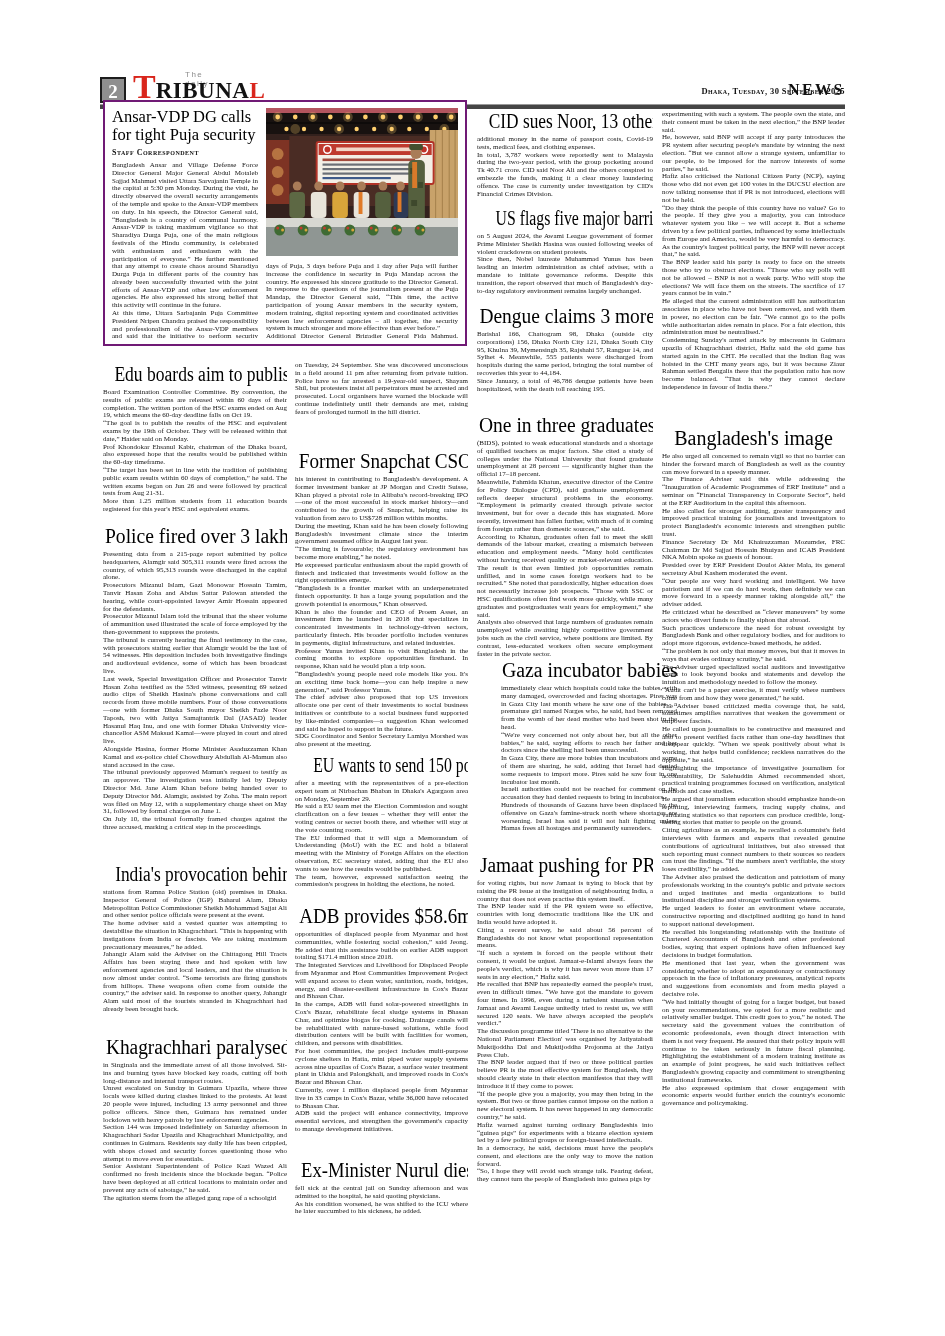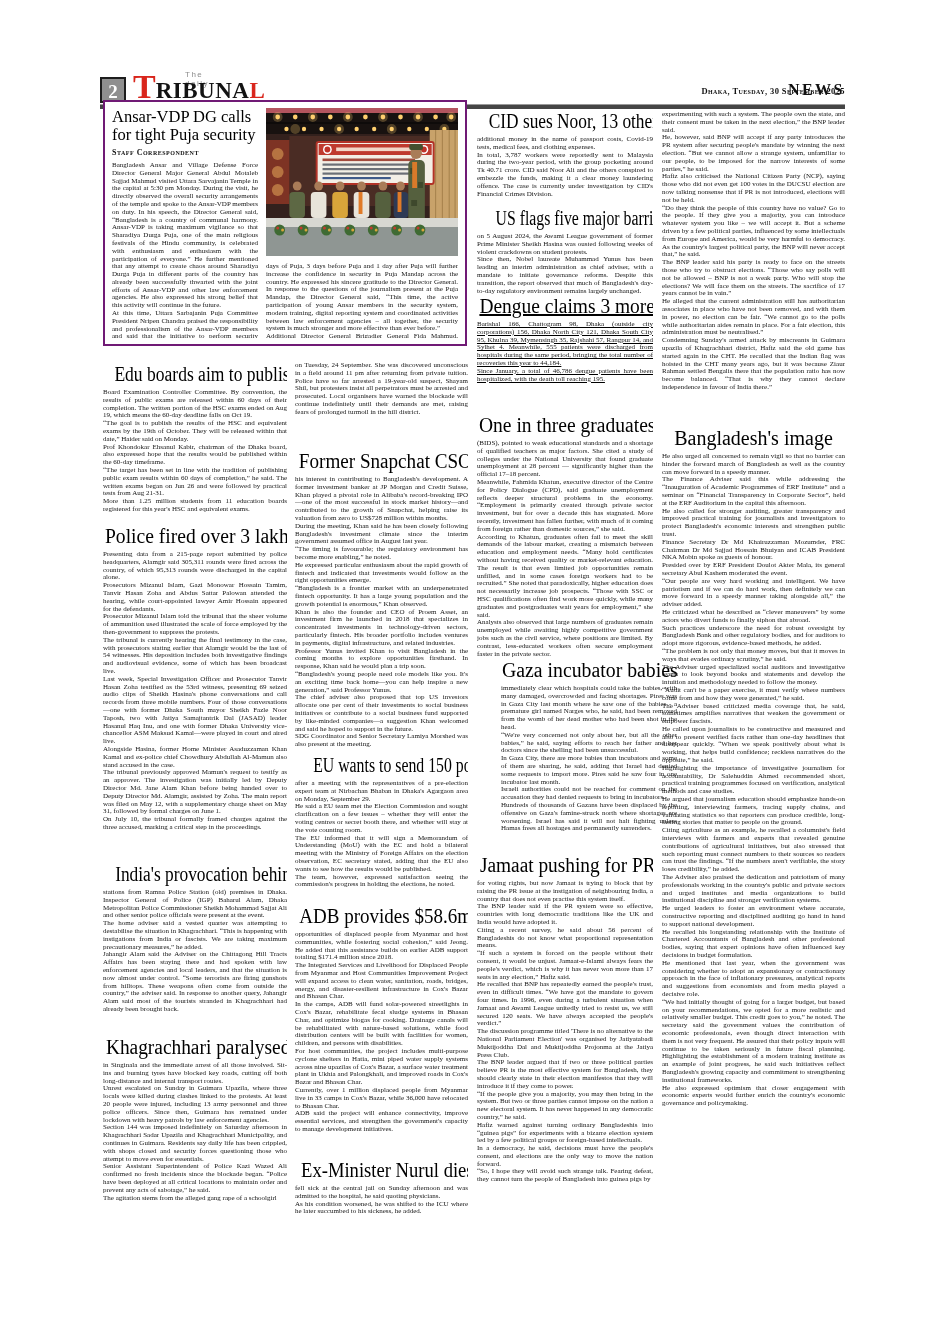--- a/index.html
+++ b/index.html
@@ -274,21 +274,21 @@
         <p class="para">In total, 3,787 workers were reportedly sent to Malaysia during the two-year period, with the group pocketing around Tk 40.71 crore. CID said Noor Ali and the others conspired to embezzle the funds, making it a clear money laundering offence. The case is currently under investigation by CID's Financial Crimes Division.</p>
       </div>
   </section>
   <section class="article" style="left:477px;top:208px;width:176px;height:96px;">
     <h2 class="headline fit" style="transform: scaleX(0.789238); transform-origin: center center;">US flags five major barriers</h2>
     <div class="body">
         <p class="para">on 5 August 2024, the Awami League government of former Prime Minister Sheikh Hasina was ousted following weeks of violent crackdowns on student protests.</p>
         <p class="para">Since then, Nobel laureate Muhammad Yunus has been leading an interim administration as chief adviser, with a mandate to initiate governance reforms. Despite this transition, the report observed that much of Bangladesh's day-to-day regulatory environment remains largely unchanged.</p>
       </div>
   </section>
-  <section class="article" style="left:477px;top:296px;width:176px;height:107px;text-decoration:underline;">
+  <section class="article" style="left:477px;top:306px;width:176px;height:107px;">
     <h2 class="headline fit" style="transform: scaleX(0.972376); transform-origin: center center;">Dengue claims 3 more</h2>
     <div class="body">
         <p class="para">Barishal 166, Chattogram 98, Dhaka (outside city corporations) 156, Dhaka North City 121, Dhaka South City 95, Khulna 39, Mymensingh 35, Rajshahi 57, Rangpur 14, and Sylhet 4. Meanwhile, 555 patients were discharged from hospitals during the same period, bringing the total number of recoveries this year to 44,184.</p>
         <p class="para">Since January, a total of 46,786 dengue patients have been hospitalized, with the death toll reaching 195.</p>
       </div>
   </section>
   <section class="article" style="left:477px;top:415px;width:176px;height:243px;">
     <h2 class="headline fit" style="transform: scaleX(0.977778); transform-origin: center center;">One in three graduates</h2>
     <div class="body">
         <p class="para">(BIDS), pointed to weak educational standards and a shortage of qualified teachers as major factors. She cited a study of colleges under the National University that found graduate unemployment at 28 percent — significantly higher than the official 17–18 percent.</p>

